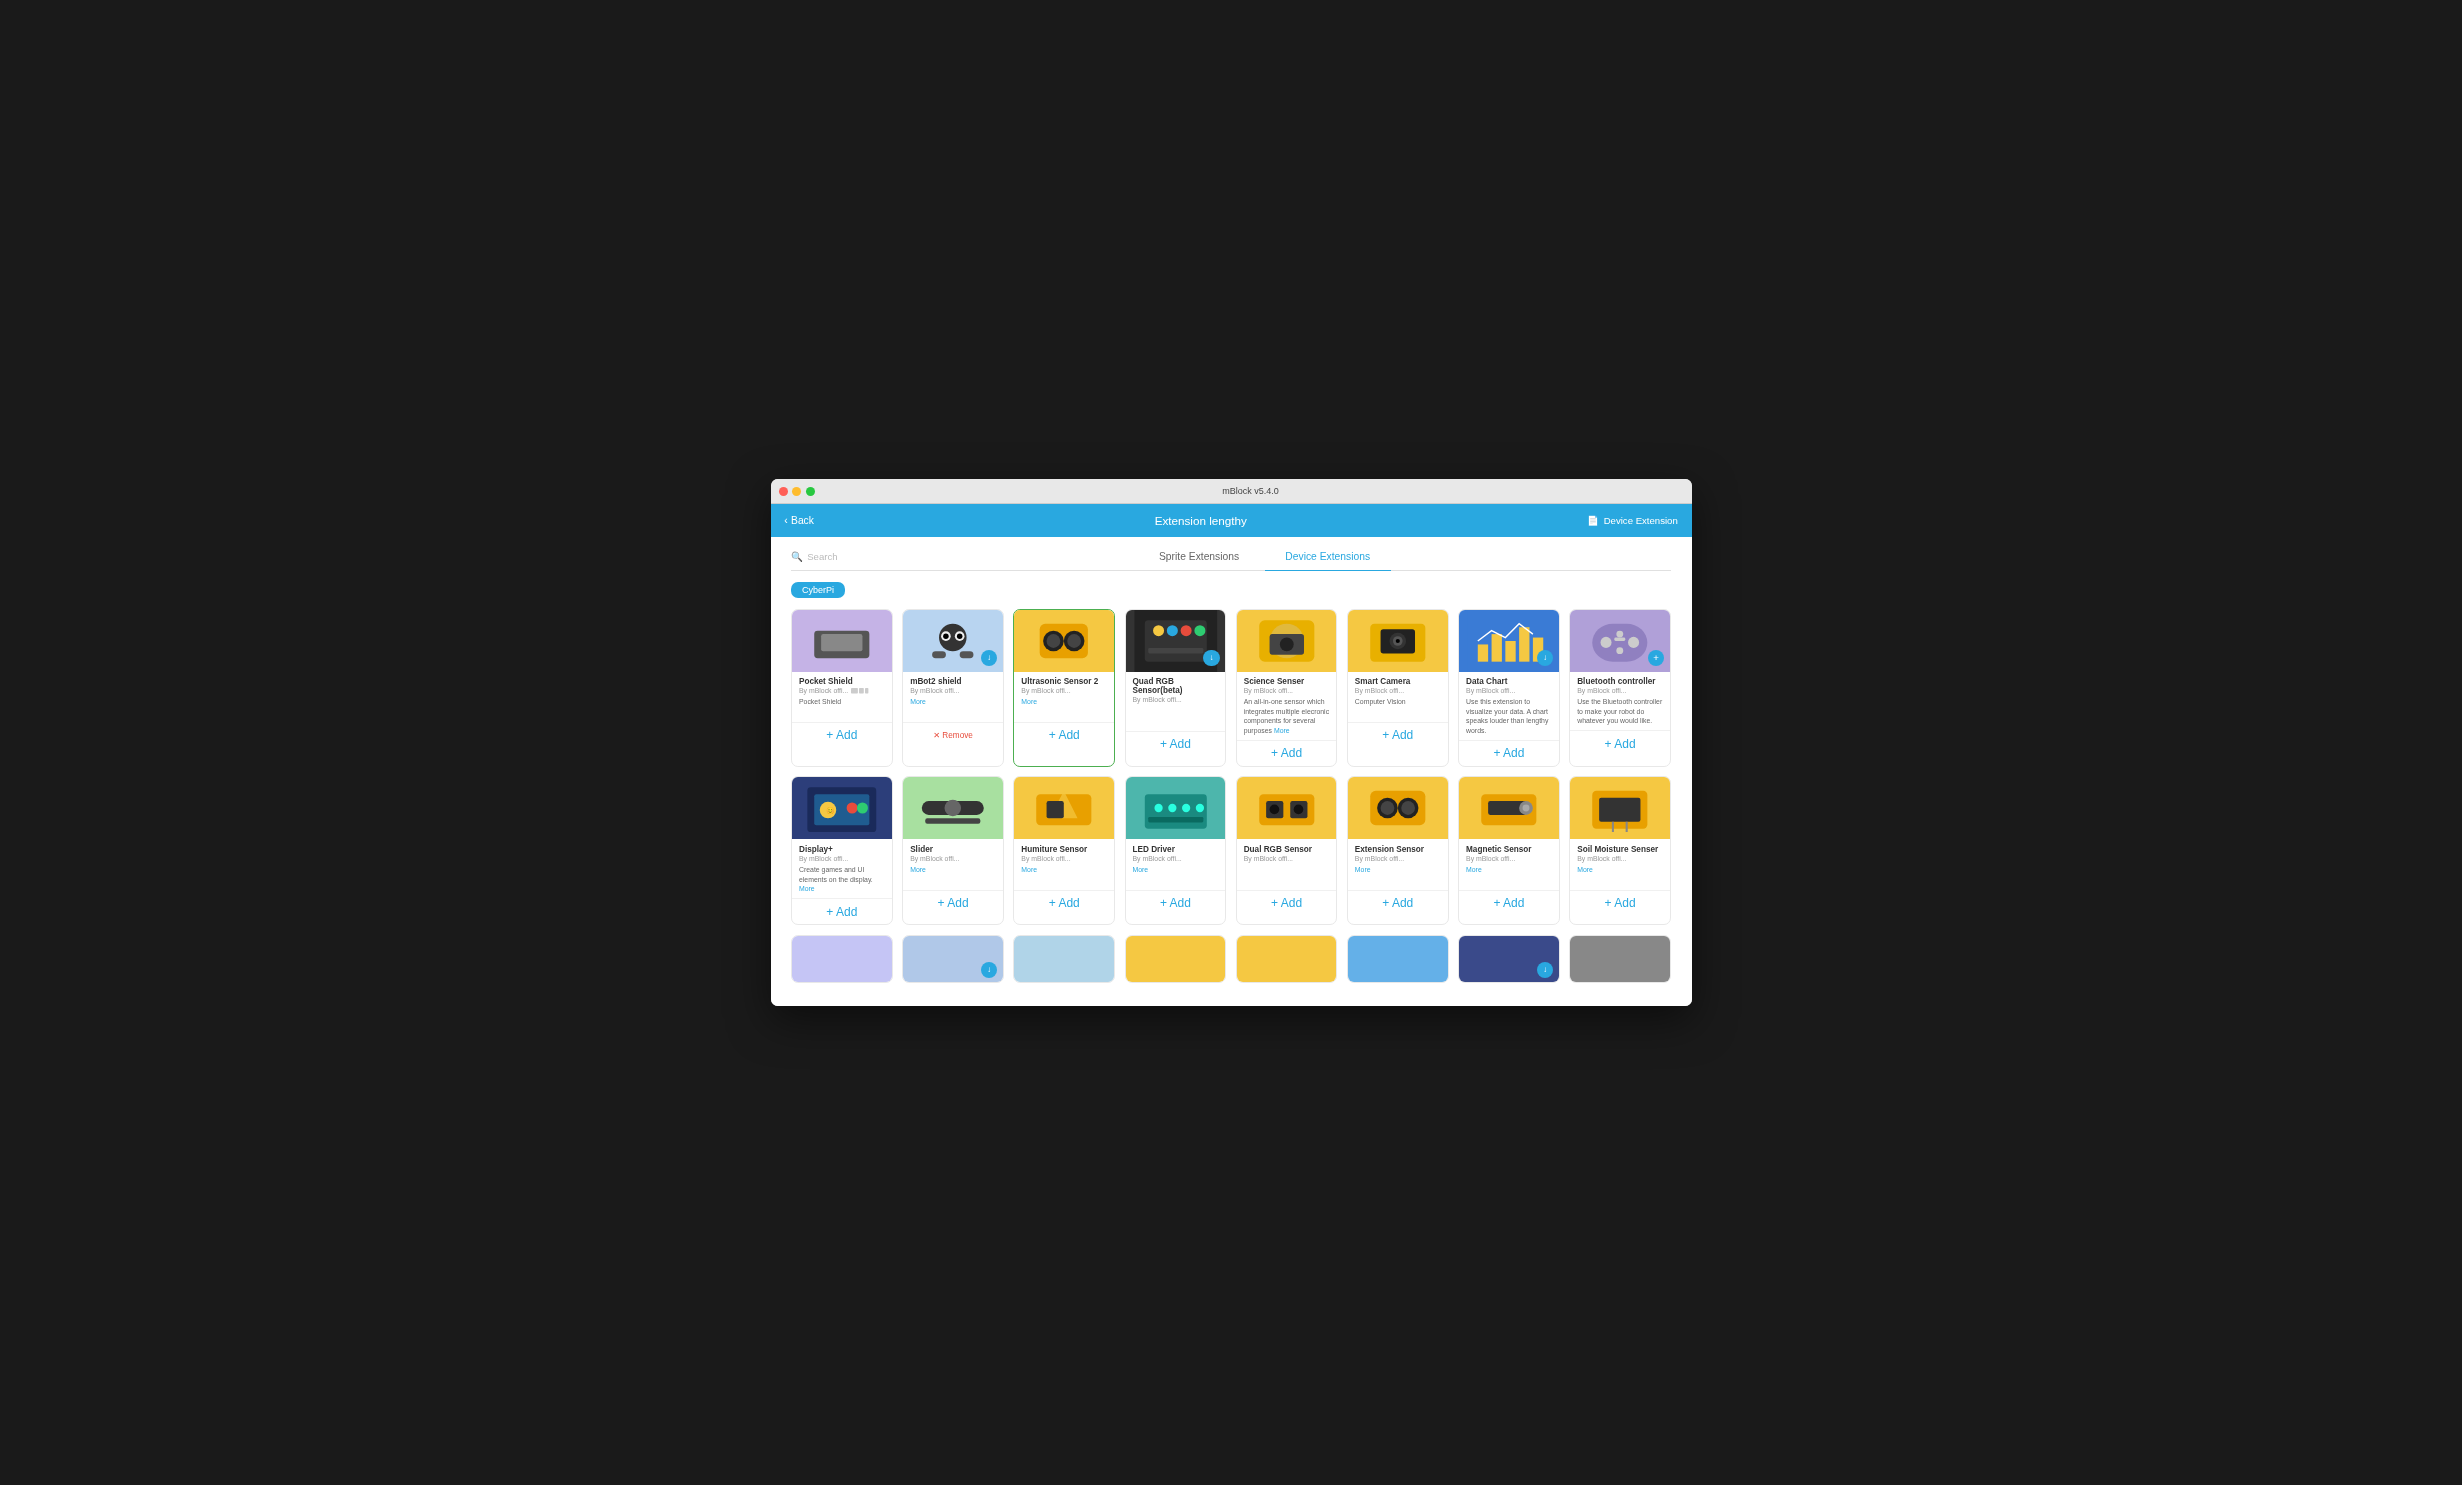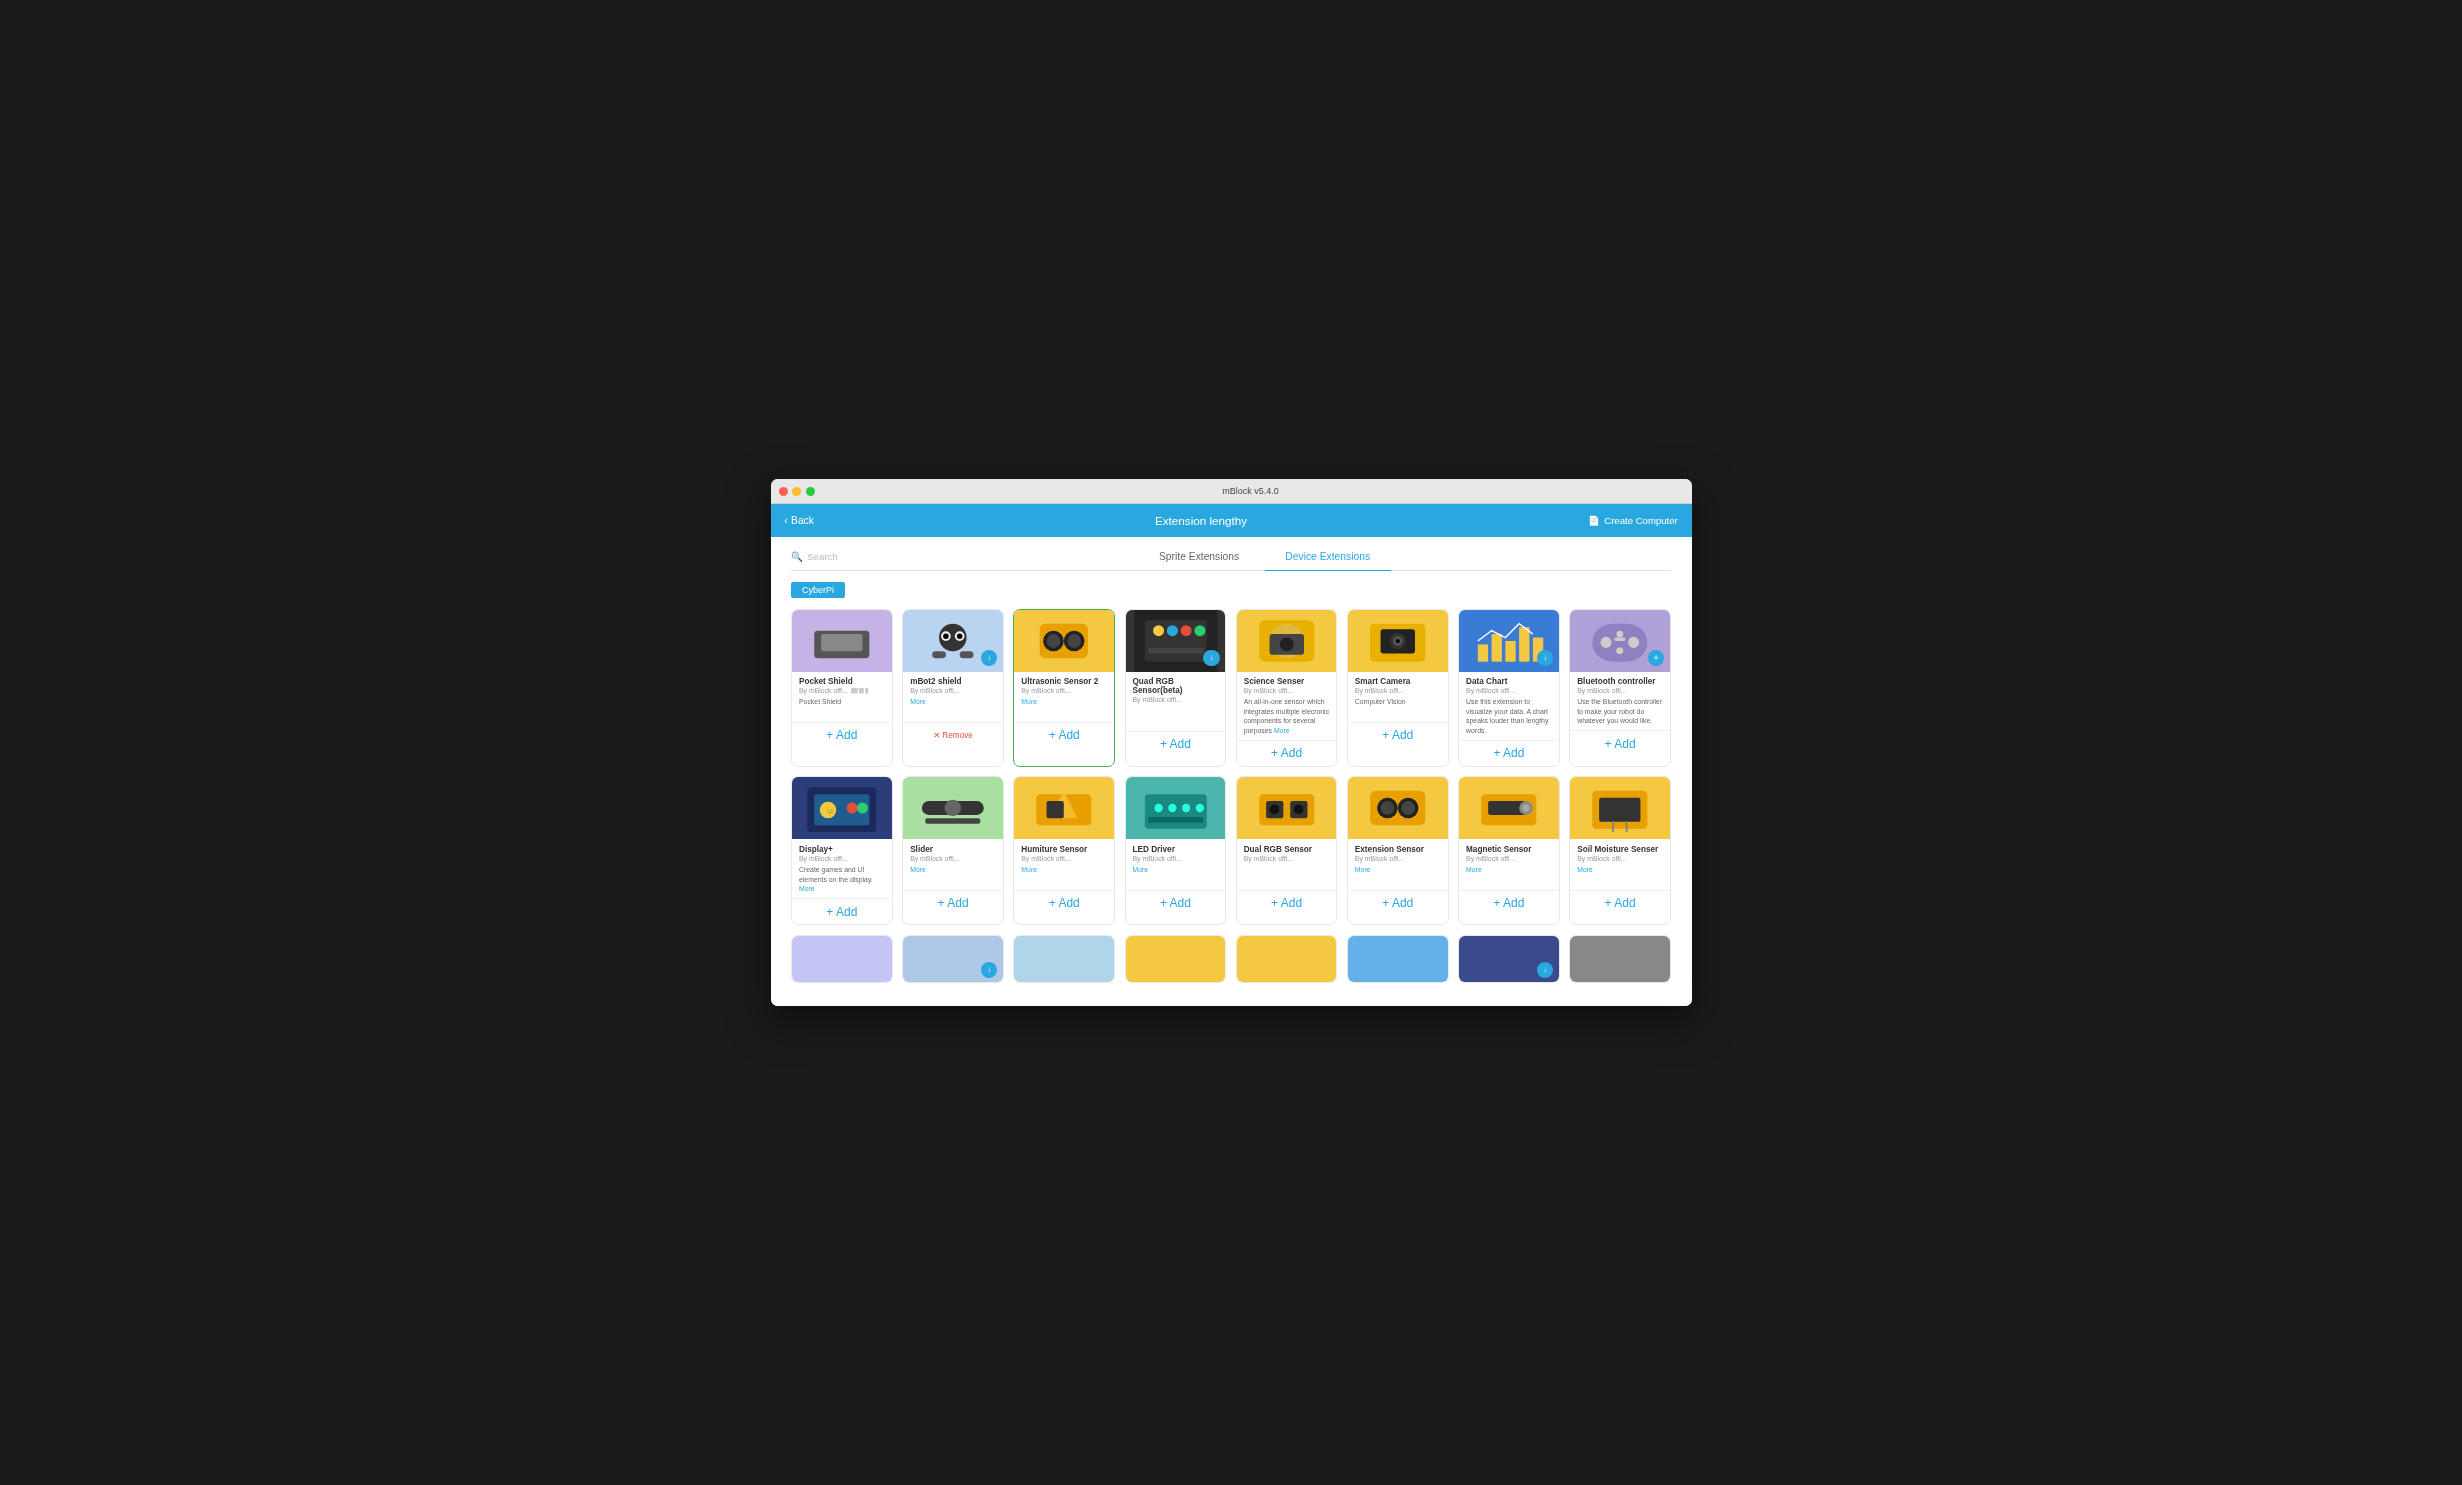--- a/index.html
+++ b/index.html
@@ -116,21 +116,21 @@
       border-bottom: 1.4px solid #29a8e0;
       font-weight: 400;
     }
     .filter-tags {
       margin-bottom: 11px;
     }
     .tag {
       display: inline-block;
       background: #29a8e0;
       color: white;
-      border-radius: 2px;
+      border-radius: 7px;
       padding: 2.7px 11px;
       font-size: 9px;
       cursor: pointer;
     }
     .cards-grid {
       display: grid;
       grid-template-columns: repeat(8, 1fr);
       gap: 9.6px;
       margin-bottom: 9.6px;
     }
@@ -300,21 +300,21 @@
   </div>
 
   <div class="header">
     <div class="header-back">
       <span>‹</span>
       <span>Back</span>
     </div>
     <span class="header-title">Extension lengthy</span>
     <div class="header-create">
       <span>📄</span>
-      <span>Create Computer</span>
+      <span>Device Extension</span>
     </div>
   </div>
 
   <div class="content-area">
 
     <div class="search-tabs">
       <div class="search-box">
         <span>🔍</span>
         <span style="color:#bbb;">Search</span>
       </div>

